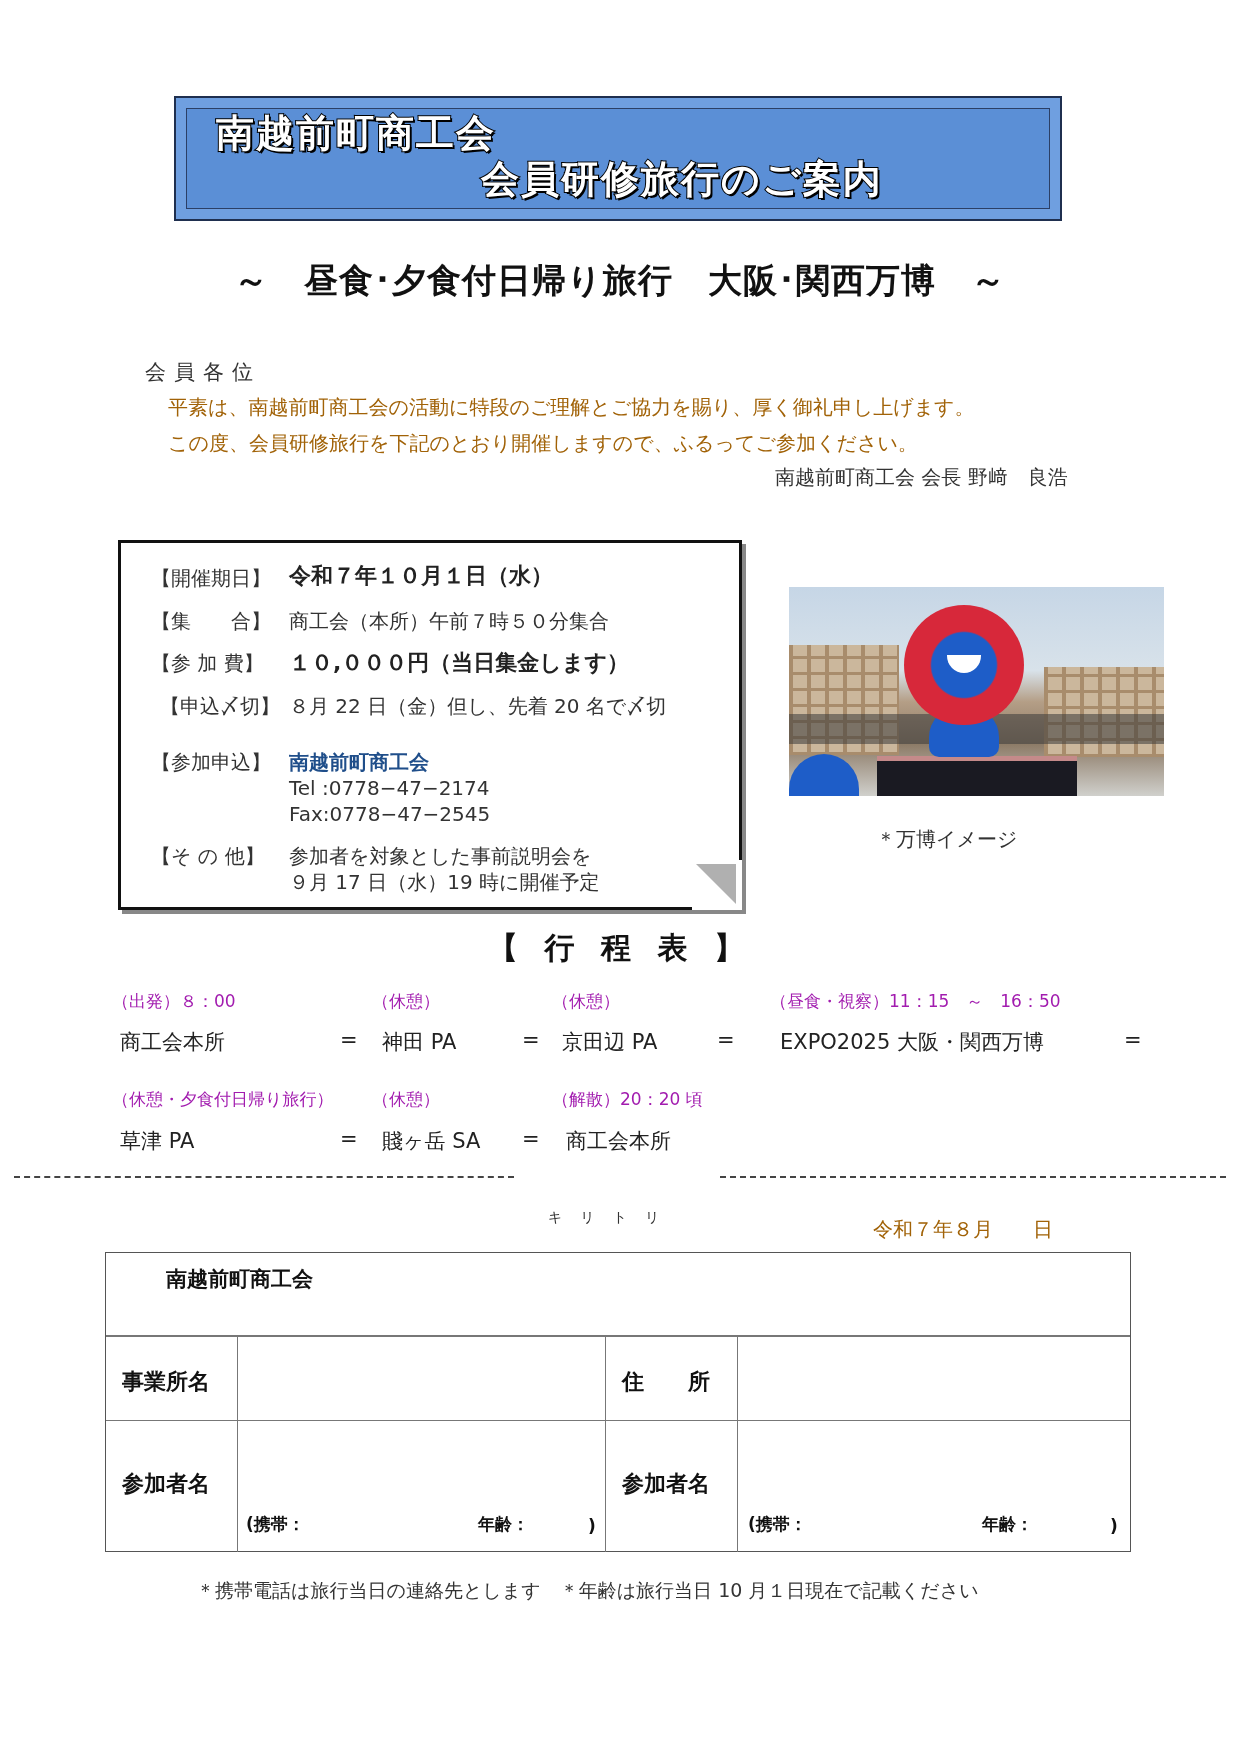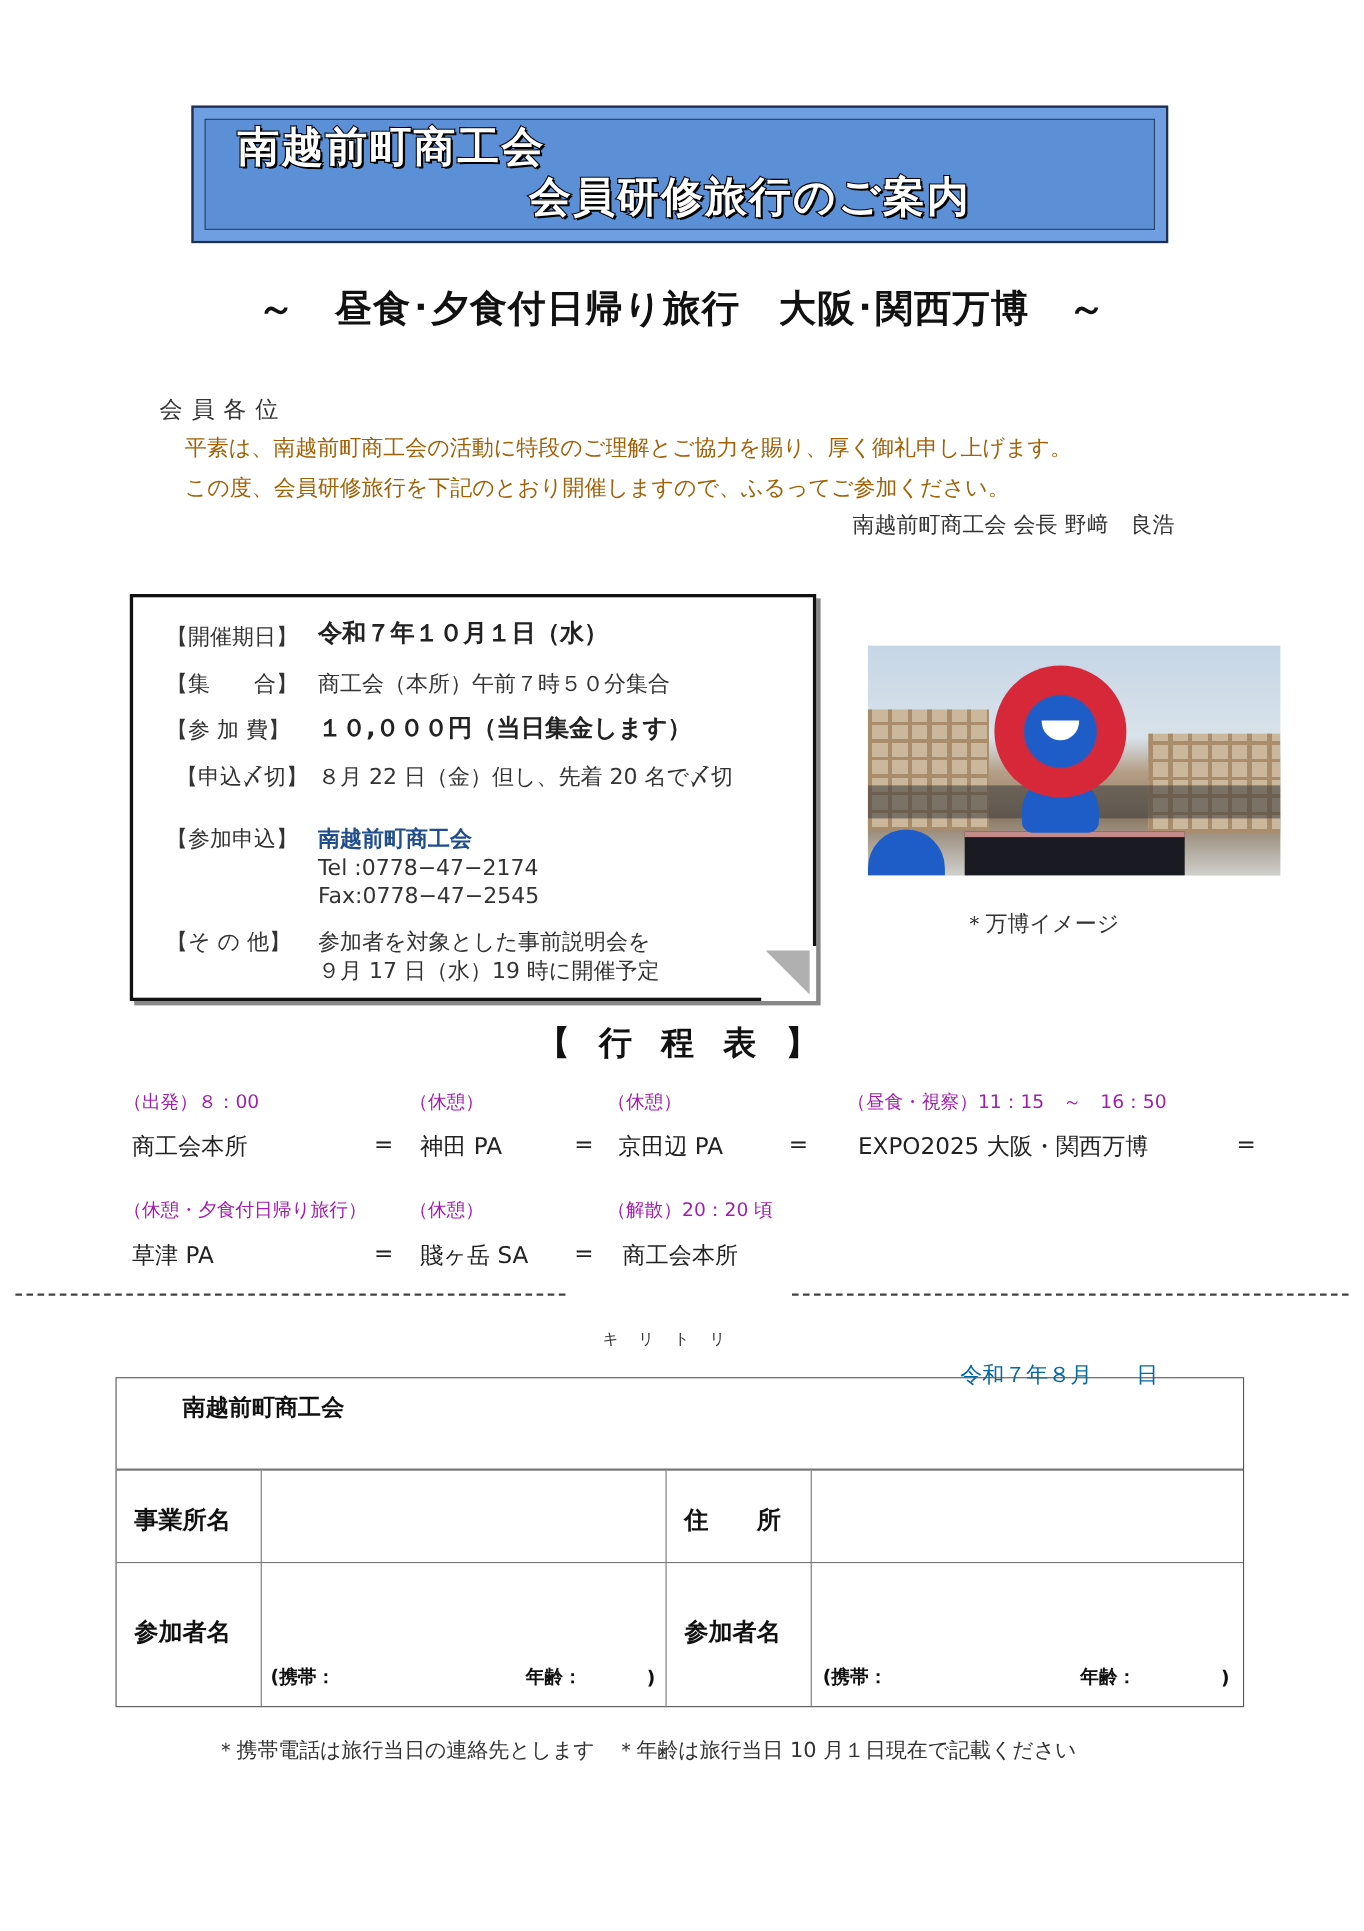--- a/index.html
+++ b/index.html
@@ -77,21 +77,21 @@
 
   
   .schedule-title { position: absolute; left: 0; width: 1240px; top: 928px; text-align: center; font-size: 30px; font-weight: bold; letter-spacing: 8px; color: #111; }
   .sched-note { position: absolute; font-size: 17px; color: #a21caf; white-space: nowrap; }
   .sched-stop { position: absolute; font-size: 21px; color: #222; white-space: nowrap; }
   .sched-eq { position: absolute; font-size: 21px; color: #222; }
 
   
   .cut-line { position: absolute; top: 1176px; height: 0; border-top: 2px dashed #444; }
   .cut-label { position: absolute; left: 548px; top: 1168px; font-size: 14px; color: #333; letter-spacing: 18px; margin-top: 41px; }
-  .form-date { position: absolute; left: 873px; top: 1216px; font-size: 20px; color: #0369a1; margin-top: 20px; }
+  .form-date { position: absolute; left: 873px; top: 1216px; font-size: 20px; color: #a16207; }
 
   
   .form-table { position: absolute; left: 105px; top: 1252px; width: 1026px; height: 300px; border: 1.5px solid #555; }
   .form-header { position: absolute; left: 0; top: 0; width: 100%; height: 84px; border-bottom: 2px solid #777; }
   .form-org { position: absolute; left: 60px; top: 12px; font-size: 21px; font-weight: bold; color: #111; }
   .form-title { position: absolute; left: 0; width: 100%; top: 40px; text-align: center; font-size: 30px; font-weight: bold; letter-spacing: 11px; color: #111; }
   .row { position: absolute; left: 0; width: 100%; text-align: center; }
   .row.r1 { top: 84px; height: 84px; border-bottom: 1.5px solid #777; }
   .row.r2 { top: 168px; height: 131px; }
   .cell { position: absolute; top: 0; height: 100%; border-right: 1.5px solid #777; }

